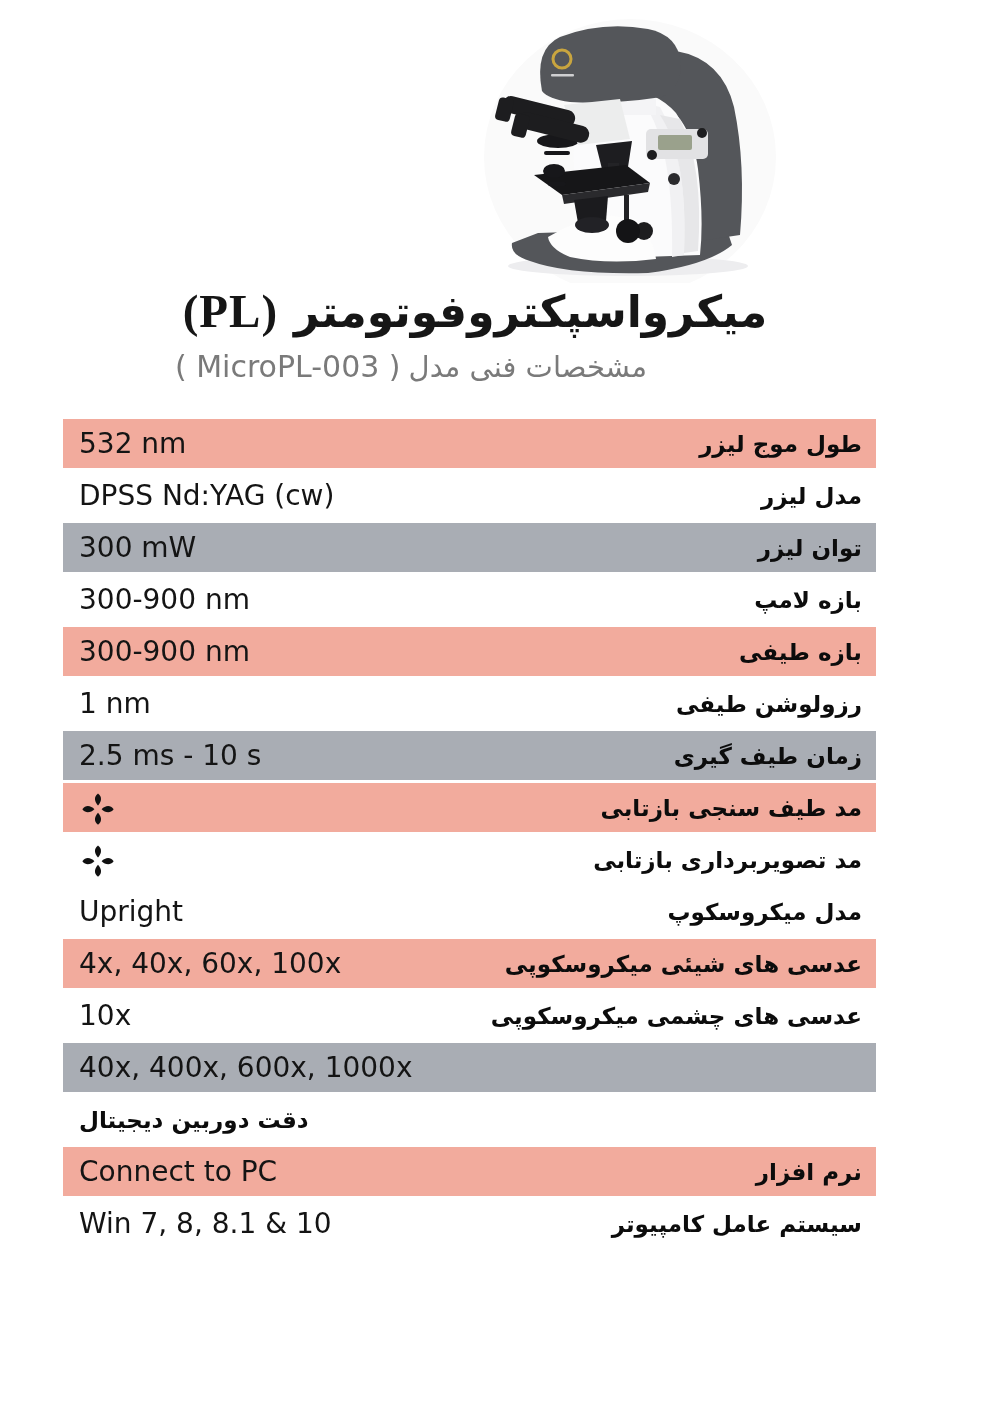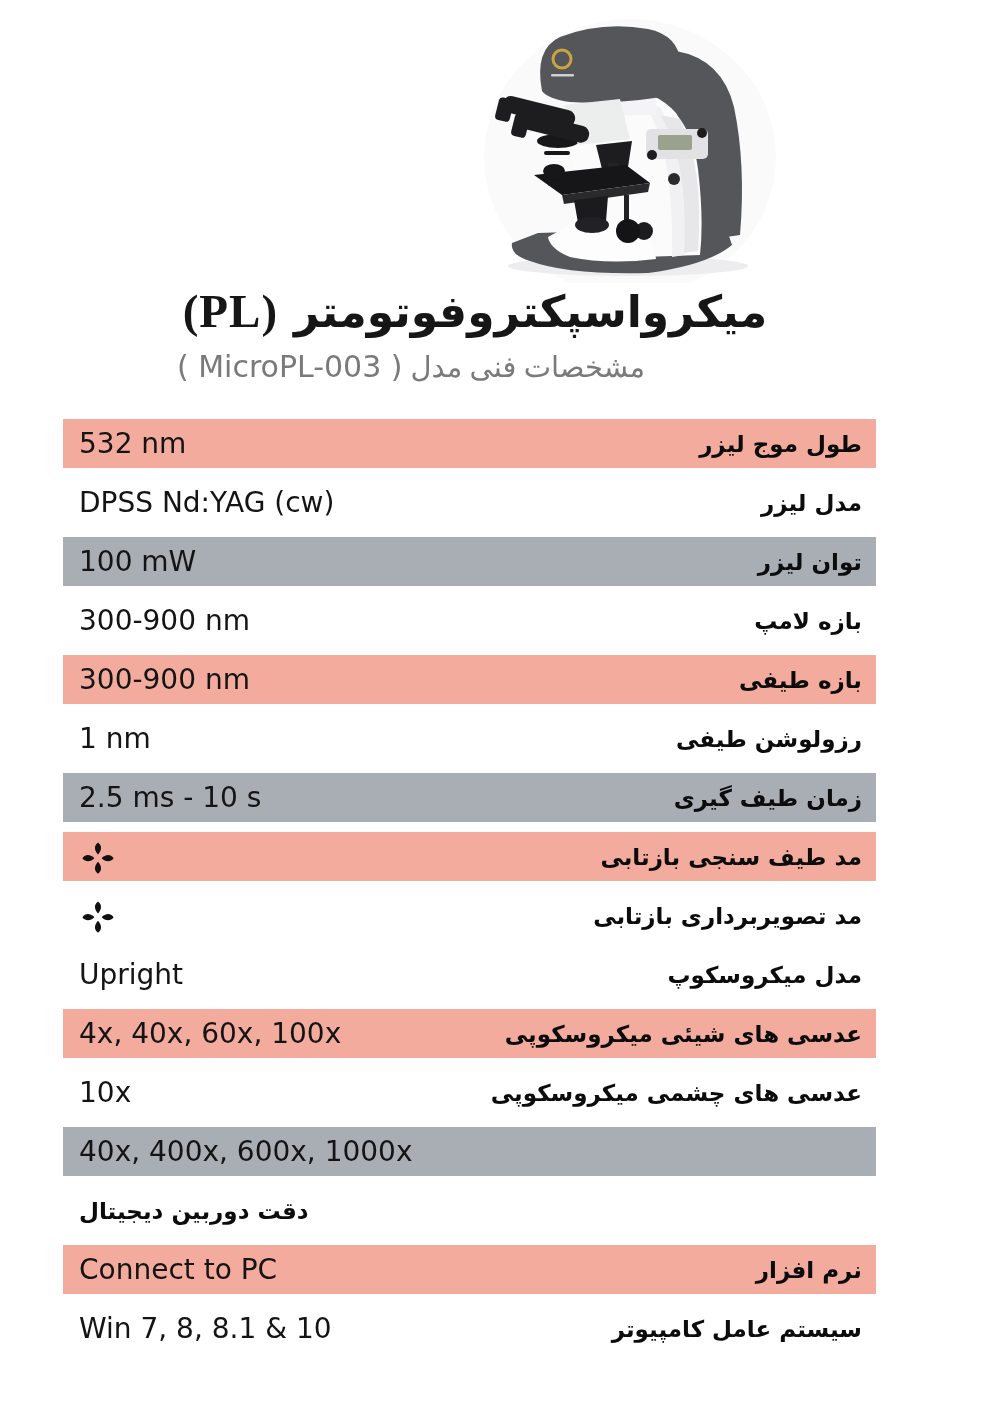--- a/index.html
+++ b/index.html
@@ -18,25 +18,25 @@
     font-family:"Liberation Serif","DejaVu Serif",serif;
     font-size:47px;font-weight:bold;color:#161616;letter-spacing:1px;
   }
   .title-fa{font-size:44px;font-weight:bold;color:#161616;direction:rtl;}
   .subtitle-row{
     position:absolute;top:349px;left:0;width:822px;
     display:flex;justify-content:center;align-items:baseline;gap:8px;
     color:#7a7a7a;
   }
   .subtitle-model{font-size:30px;}
-  .subtitle-fa{font-size:29px;direction:rtl;font-family:Liberation Serif, serif;}
+  .subtitle-fa{font-size:29px;direction:rtl;}
   
   .spec-table{position:absolute;top:419px;left:63px;width:813px;}
   .row{
-    height:49px;margin-bottom:10px;
+    height:49px;margin-bottom:3px;
     display:flex;align-items:center;justify-content:space-between;
     padding:0 14px 0 16px;box-sizing:border-box;
   }
   .bg-salmon{background:#F2AB9D;}
   .bg-gray{background:#A9ADB4;}
   .bg-white{background:transparent;}
   .val{font-size:28px;color:#141414;white-space:nowrap;}
   .lbl{font-size:23px;font-weight:bold;color:#0c0c0c;direction:rtl;white-space:nowrap;text-align:right;}
   .clover{width:34px;height:34px;margin-left:2px;flex:0 0 auto;}
 </style>
@@ -115,21 +115,21 @@
 
     <div class="row bg-salmon">
       <span class="val">532 nm</span>
       <span class="lbl">طول موج لیزر</span>
     </div>
     <div class="row bg-white">
       <span class="val">DPSS Nd:YAG (cw)</span>
       <span class="lbl">مدل لیزر</span>
     </div>
     <div class="row bg-gray">
-      <span class="val">100 mW</span>
+      <span class="val">300 mW</span>
       <span class="lbl">توان لیزر</span>
     </div>
     <div class="row bg-white">
       <span class="val">300-900 nm</span>
       <span class="lbl">بازه لامپ</span>
     </div>
     <div class="row bg-salmon">
       <span class="val">300-900 nm</span>
       <span class="lbl">بازه طیفی</span>
     </div>

